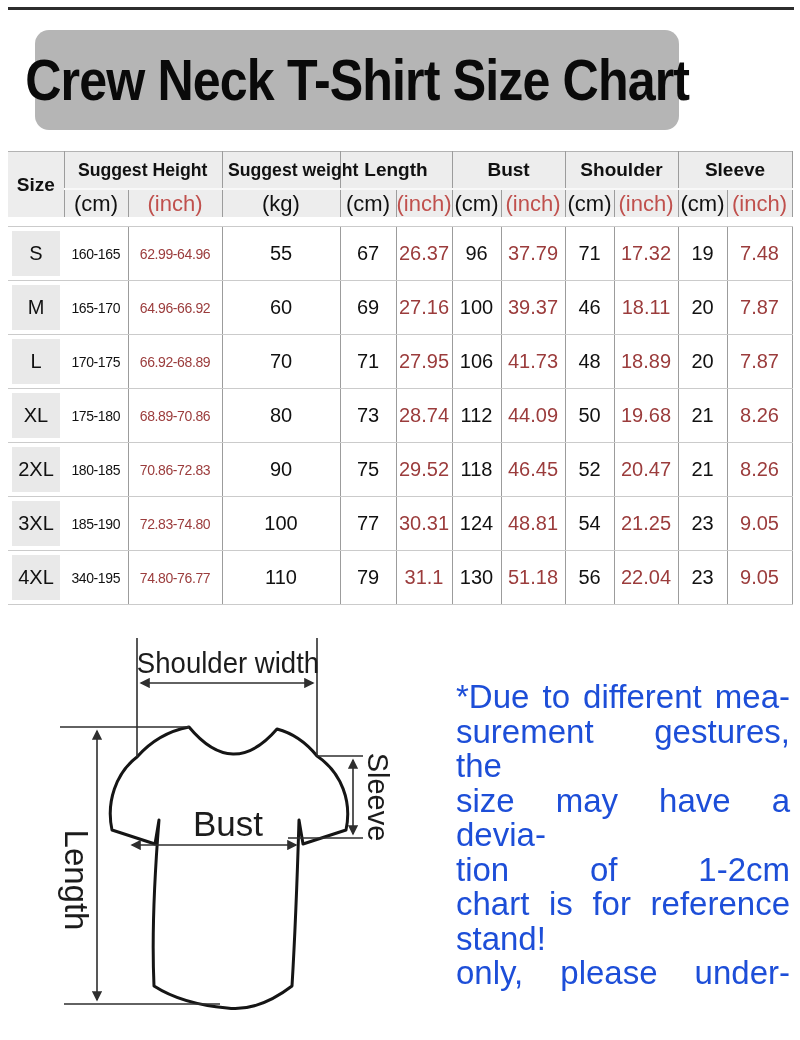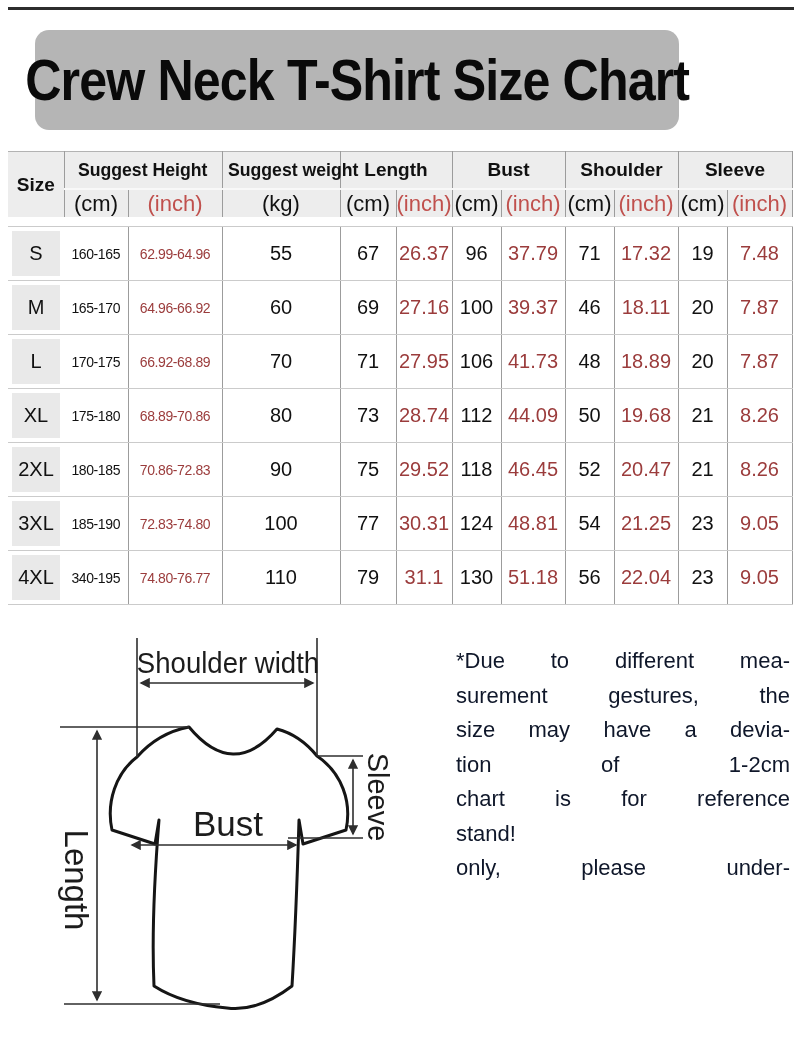--- a/index.html
+++ b/index.html
@@ -47,22 +47,22 @@
   .diagram{position:absolute;left:0;top:630px;width:460px;height:410px;}
   .diagram svg{position:absolute;left:0;top:0;}
   .dlabel{position:absolute;color:#1c1c1c;white-space:nowrap;}
   .lbl-shoulder{left:228px;top:663px;transform:translate(-50%,-50%) scaleX(.95);font-size:29px;}
   .lbl-bust{left:228px;top:824px;transform:translate(-50%,-50%);font-size:35px;}
   .lbl-sleeve{left:377px;top:797px;transform:translate(-50%,-50%) rotate(90deg);font-size:29px;}
   .lbl-length{left:76px;top:880px;transform:translate(-50%,-50%) rotate(90deg);font-size:33px;}
 
   
   .note{
-    position:absolute;left:456px;top:644px;width:334px;
-    font-size:22px;line-height:34.5px;color:#0f172a;
+    position:absolute;left:456px;top:680px;width:334px;
+    font-size:33px;line-height:34.5px;color:#1d4ed8;
   }
   .note .jline{text-align:justify;text-align-last:justify;}
   .note .jline.last{text-align-last:left;}
 </style>
 </head>
 <body>
 
 <div class="top-line"></div>
 
 <div class="banner">

